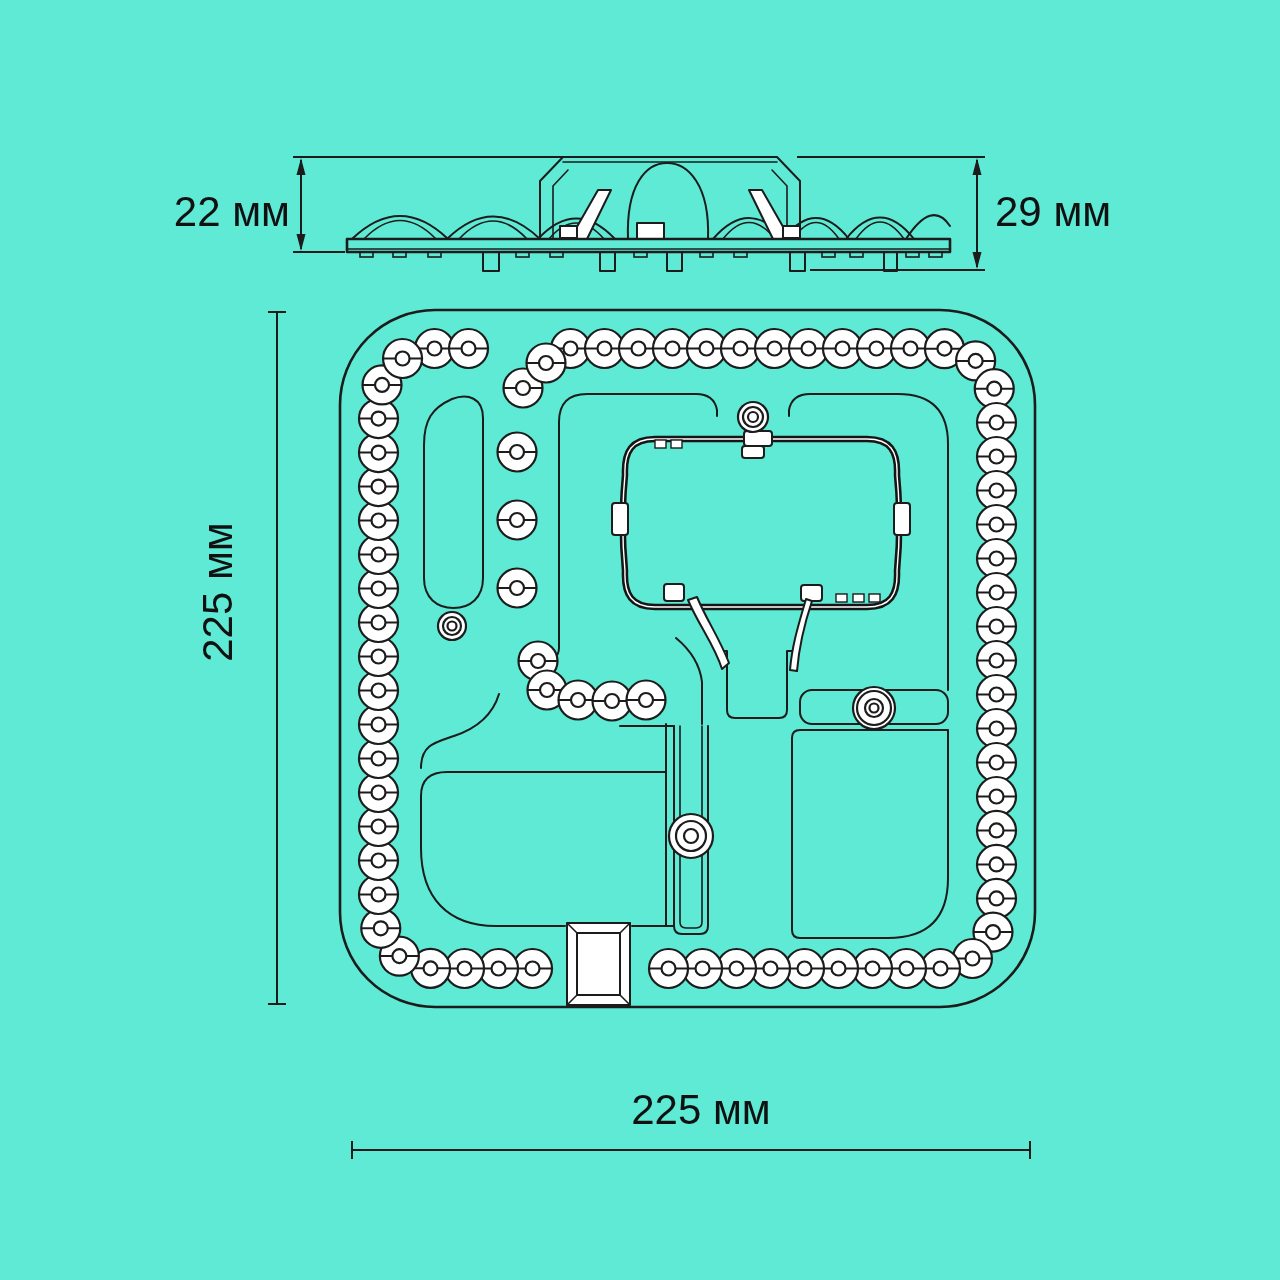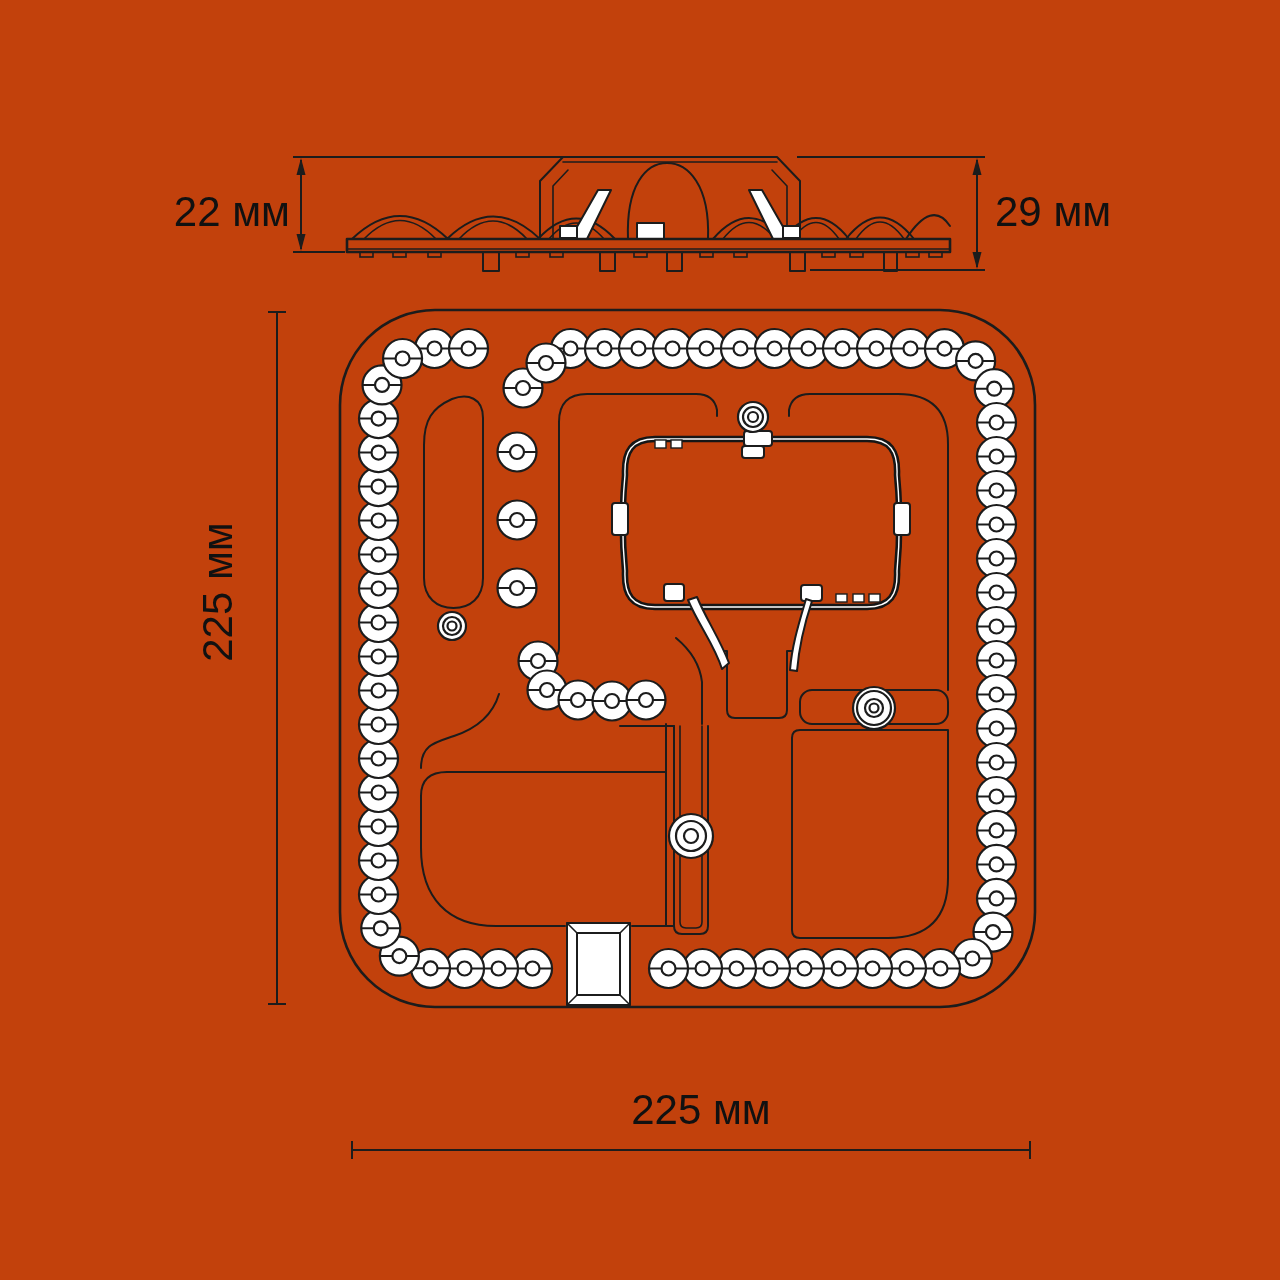--- a/index.html
+++ b/index.html
@@ -1,16 +1,16 @@
 <!DOCTYPE html>
 <html><head>
 <meta charset="utf-8">
 <style>
   html,body{margin:0;padding:0;background:#ffffff;}
-  .stage{width:1280px;height:1280px;position:relative;background:#c2410c;overflow:hidden;}
+  .stage{width:1280px;height:1280px;position:relative;background:#5eead4;overflow:hidden;}
   svg{display:block;}
   .ln{stroke:#1c1c1c;stroke-width:2;fill:none;stroke-linecap:round;stroke-linejoin:round;}
   .ln-thick{stroke:#1c1c1c;stroke-width:2.6;fill:none;stroke-linejoin:round;}
   .ln-thin{stroke:#1c1c1c;stroke-width:1.6;fill:none;stroke-linecap:round;}
   .wfill{fill:#ffffff;stroke:#1c1c1c;stroke-width:2;stroke-linejoin:round;}
   .dim{stroke:#1c1c1c;stroke-width:2;fill:none;stroke-linecap:butt;}
   .dimtext{font-family:"Liberation Sans", sans-serif;font-size:42px;fill:#111111;}
   .frame-dark{stroke:#161616;stroke-width:6.5;fill:none;stroke-linejoin:round;}
   .frame-core{stroke:#ffffff;stroke-width:1.4;fill:none;stroke-linejoin:round;}
   .arrow{fill:#1c1c1c;stroke:none;}

